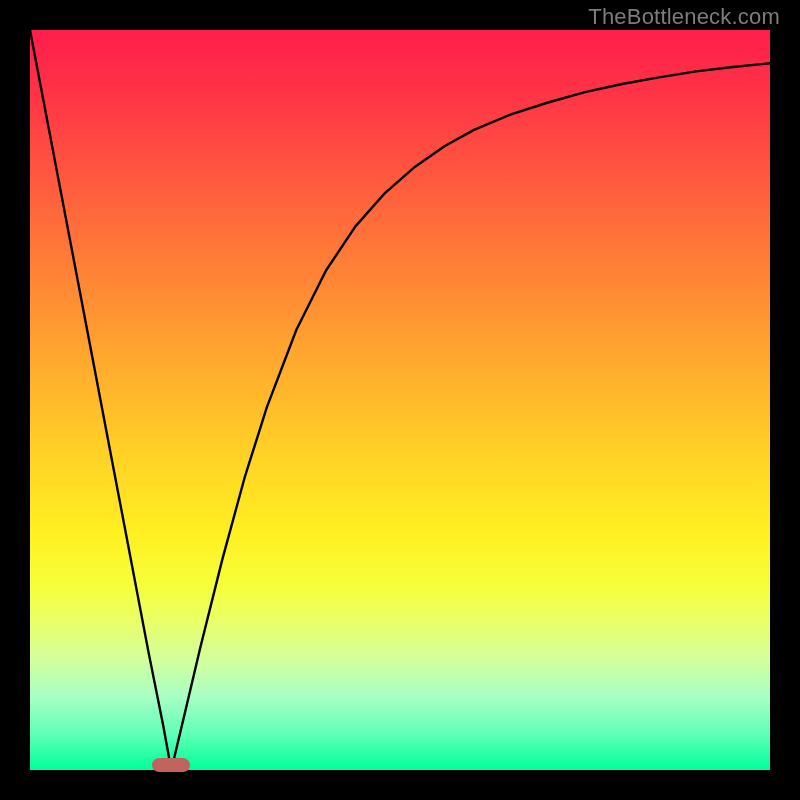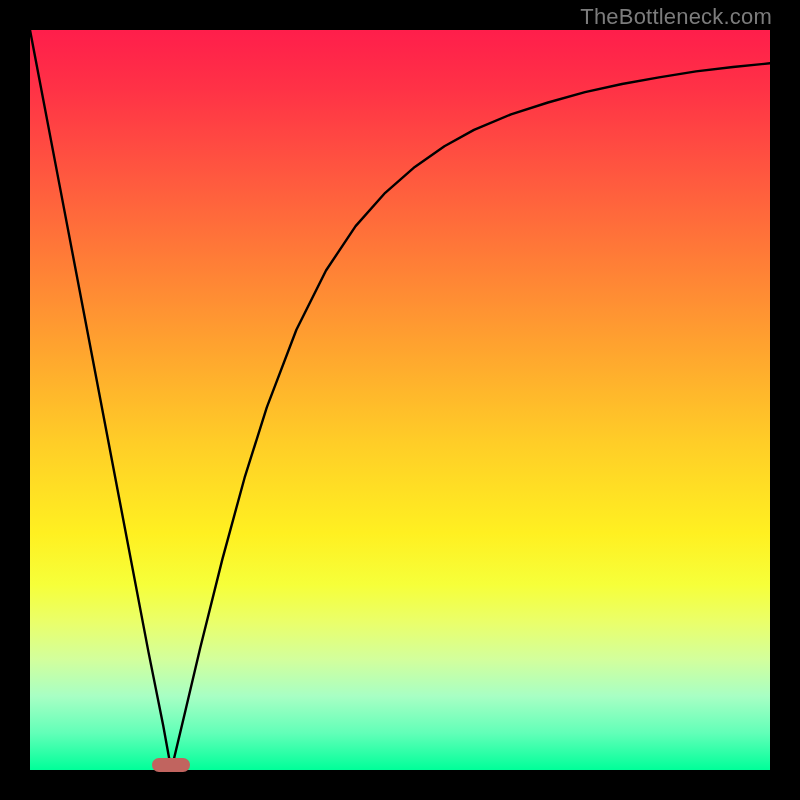--- a/index.html
+++ b/index.html
@@ -49,21 +49,21 @@
     pointer-events: none;
   }
   .marker {
     position: absolute;
     background: #c1645f;
     border-radius: 999px;
   }
   .watermark {
     position: absolute;
     top: 4px;
-    right: 28px;
+    right: 20px;
     color: #7c7c7c;
     font-size: 22px;
     font-weight: 500;
     letter-spacing: 0.2px;
     white-space: nowrap;
     margin-left: 16px;
   }
 </style>
 </head>
 <body>

